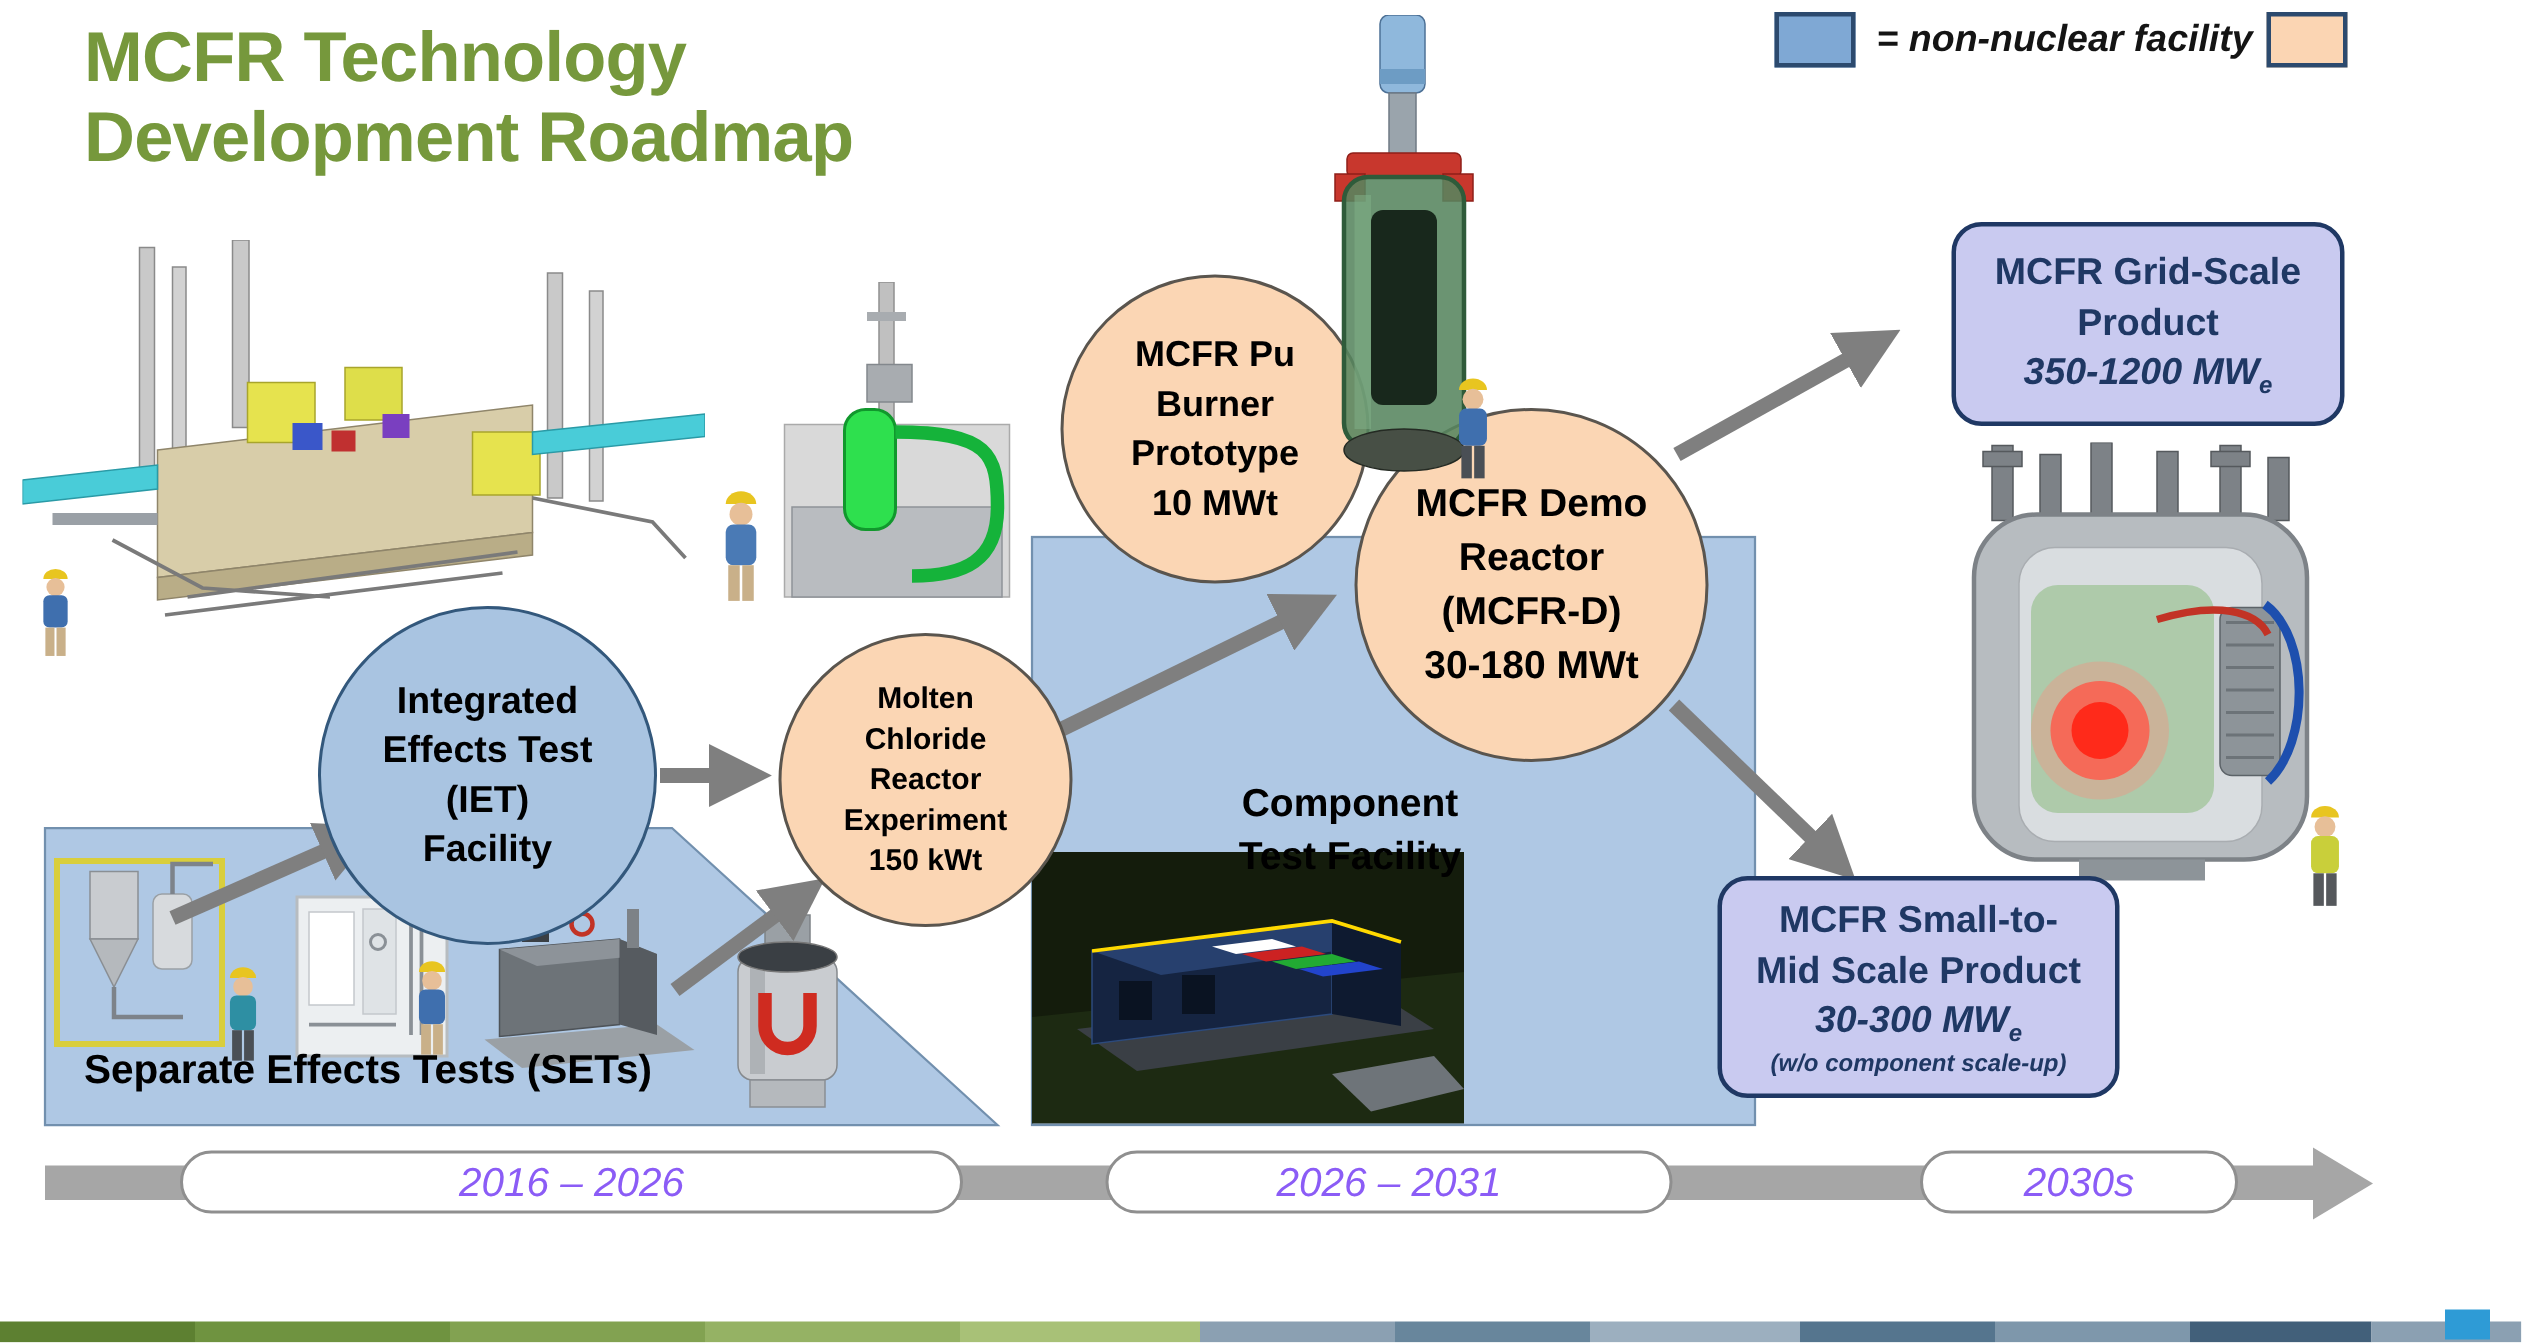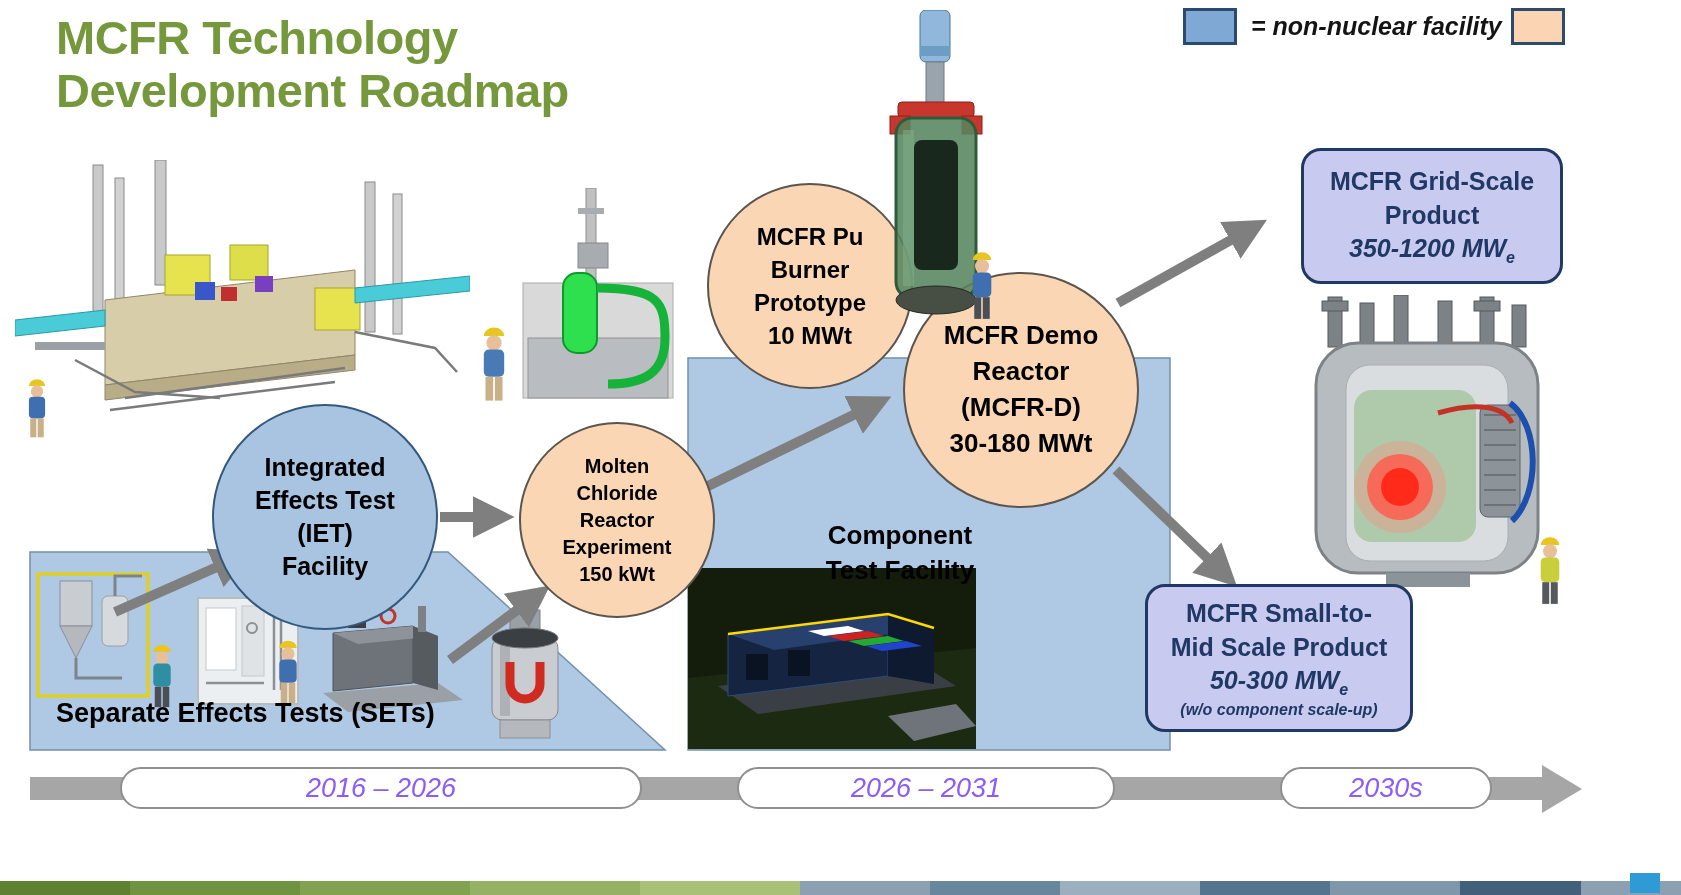--- a/index.html
+++ b/index.html
@@ -267,21 +267,21 @@
 30-180 MWt</div>
 
   <div class="abs product" style="left:1277px; top:148px; width:262px; height:136px;margin-left:24px;">
     <div class="name">MCFR Grid-Scale
 Product</div>
     <div class="rating"><span>350-1200 MW</span><sub>e</sub></div>
   </div>
   <div class="abs product" style="left:1113px; top:584px; width:268px; height:148px;margin-left:32px;">
     <div class="name">MCFR Small-to-
 Mid Scale Product</div>
-    <div class="rating"><span>50-300 MW</span><sub>e</sub></div>
+    <div class="rating"><span>30-300 MW</span><sub>e</sub></div>
     <div class="note">(w/o component scale-up)</div>
   </div>
 
   <div class="abs region-label" style="left:56px; top:698px; font-size:27px;">Separate Effects Tests (SETs)</div>
   <div class="abs region-label pre" style="left:800px; top:518px; width:200px; font-size:26px; line-height:1.35; text-align:center;">Component
 Test Facility</div>
 
   <div class="abs timeline-bar"></div>
   <div class="abs timeline-arrowhead"></div>
   <div class="pill" style="left:120px; width:522px;">2016 – 2026</div>

